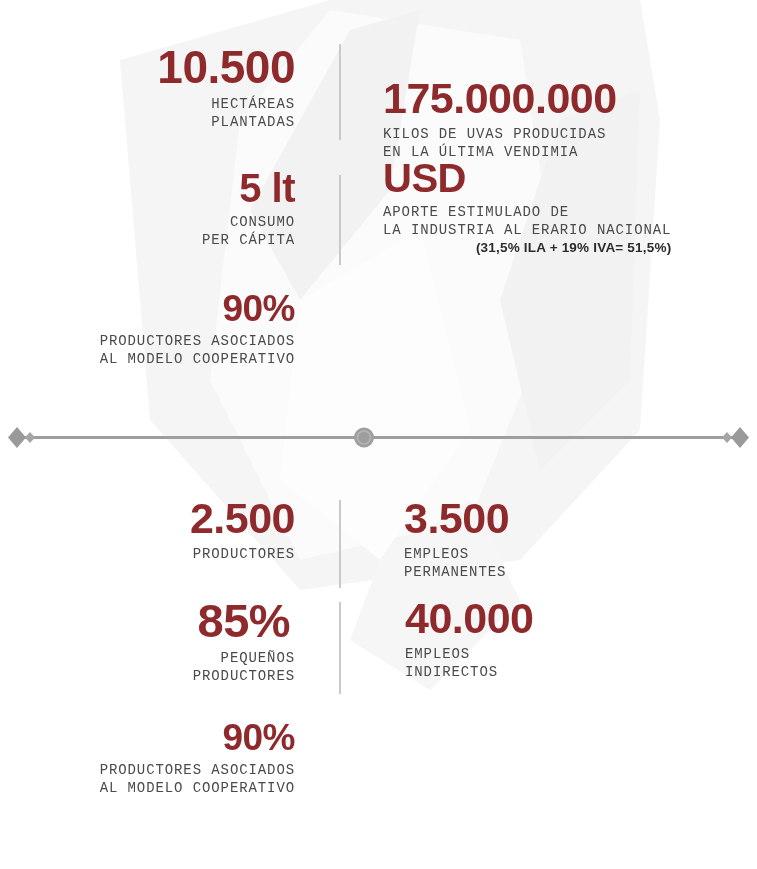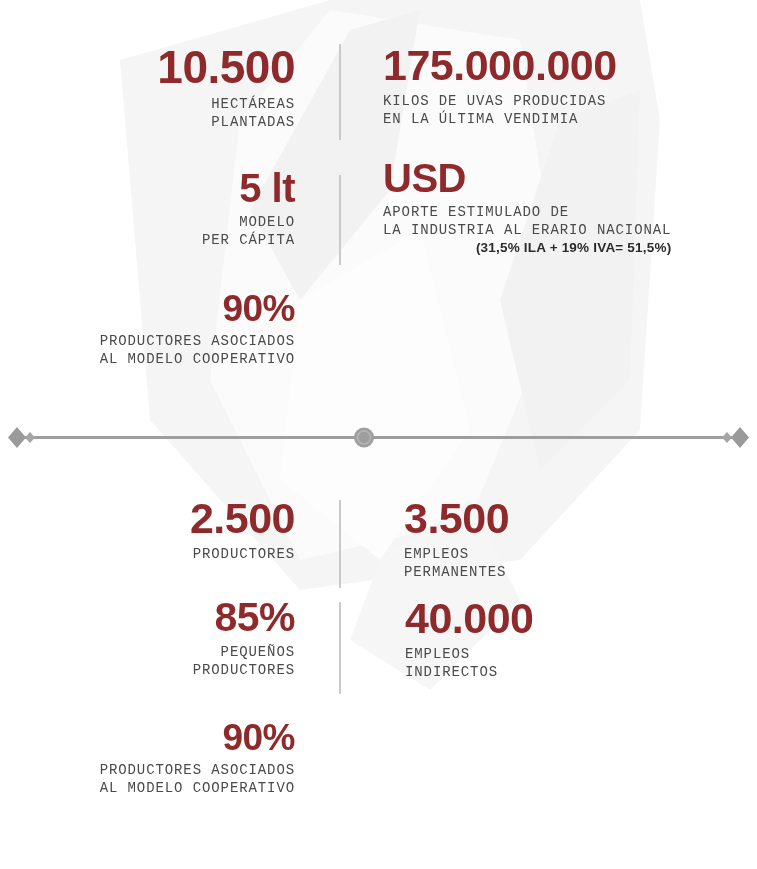--- a/index.html
+++ b/index.html
@@ -69,21 +69,21 @@
   #blk-hectareas .stat-value { font-size: 46px; }
 
   #blk-consumo   { right: 462px; top: 168px; }
   #blk-consumo .stat-value { font-size: 40px; }
 
   #blk-coop-top  { right: 462px; top: 290px; }
   #blk-coop-top .stat-value { font-size: 37px; }
 
   
   #blk-kilos { left: 383px; top: 44px; }
-  #blk-kilos .stat-value { font-size: 43px; }
+  #blk-kilos .stat-value { font-size: 43px; margin-top: 33px; }
 
   #blk-usd   { left: 383px; top: 158px; }
   #blk-usd .stat-value { font-size: 40px; }
 
   
   .vdiv {
     position: absolute;
     width: 2px;
     background: #c9c9c9;
     z-index: 2;
@@ -103,21 +103,21 @@
     z-index: 3;
   }
 
   
   .bottom-section { position: absolute; left: 0; top: 470px; width: 757px; height: 399px; }
 
   #blk-productores { right: 462px; top: 27px; }
   #blk-productores .stat-value { font-size: 43px; }
 
   #blk-pequenos    { right: 462px; top: 127px; }
-  #blk-pequenos .stat-value { font-size: 41px; }
+  #blk-pequenos .stat-value { font-size: 47px; text-align: center; }
 
   #blk-coop-bot    { right: 462px; top: 249px; }
   #blk-coop-bot .stat-value { font-size: 37px; }
 
   #blk-empleos-perm { left: 404px; top: 27px; }
   #blk-empleos-perm .stat-value { font-size: 43px; }
 
   #blk-empleos-ind  { left: 405px; top: 127px; }
   #blk-empleos-ind .stat-value { font-size: 43px; }
 
@@ -155,21 +155,21 @@
     <div class="blk right-al" id="blk-hectareas">
       <div class="stat-value">10.500</div>
       <div class="gap-6"></div>
       <div class="stat-label">HECTÁREAS</div>
       <div class="stat-label">PLANTADAS</div>
     </div>
 
     <div class="blk right-al" id="blk-consumo">
       <div class="stat-value">5 lt</div>
       <div class="gap-6"></div>
-      <div class="stat-label">MODELO</div>
+      <div class="stat-label">CONSUMO</div>
       <div class="stat-label">PER CÁPITA</div>
     </div>
 
     <div class="blk right-al" id="blk-coop-top">
       <div class="stat-value">90%</div>
       <div class="gap-6"></div>
       <div class="stat-label">PRODUCTORES ASOCIADOS</div>
       <div class="stat-label">AL MODELO COOPERATIVO</div>
     </div>
 

